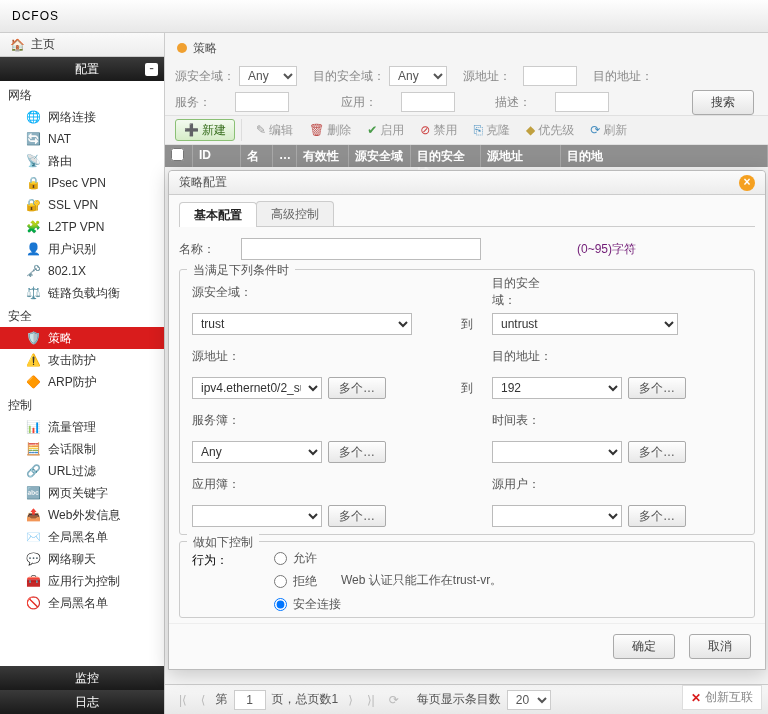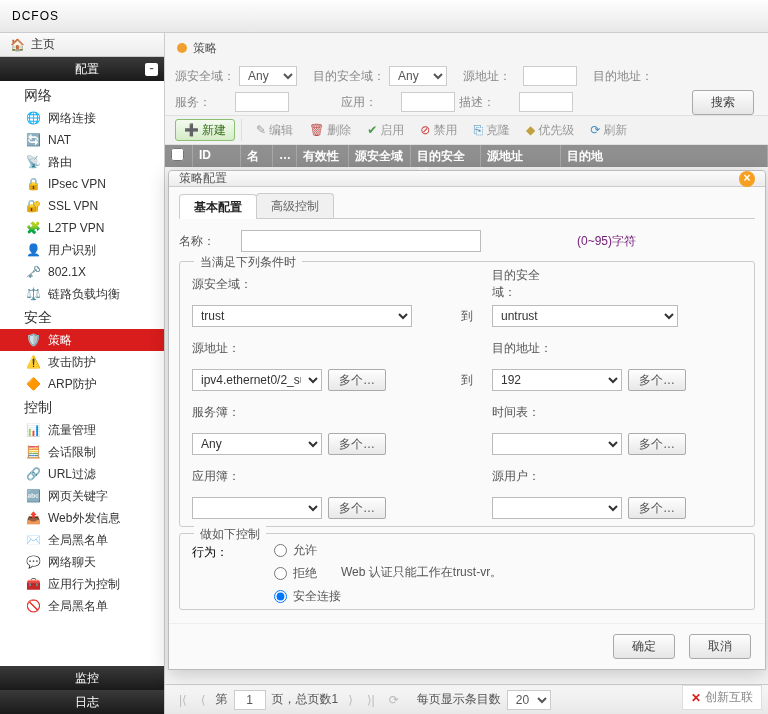--- a/index.html
+++ b/index.html
@@ -5,21 +5,21 @@
 * { box-sizing: border-box; margin: 0; padding: 0; font-family: "Microsoft YaHei", Arial, sans-serif; font-size: 12px; }
 body { background: #f0f0f0; width: 768px; height: 714px; overflow: hidden; position: relative; }
 .topbar { height: 33px; background: linear-gradient(#fefefe, #e8e8e8); border-bottom: 1px solid #ccc; display: flex; align-items: center; padding: 0 12px; font-size: 18px; font-weight: normal; font-family: Arial; letter-spacing: 1px; }
 .main { display: flex; height: calc(100% - 33px); }
 .sidebar { width: 165px; background: #fff; border-right: 1px solid #ccc; display: flex; flex-direction: column; }
 .nav-item { height: 24px; display: flex; align-items: center; padding-left: 10px; cursor: pointer; gap: 6px; font-size: 13px; color: #fff; }
 .nav-home { background: linear-gradient(#fafafa, #ededed); color: #333; border-bottom: 1px solid #ccc; }
 .nav-dark { background: linear-gradient(#3a3a3a, #1a1a1a); justify-content: center; position: relative; }
 .nav-dark .collapse { position: absolute; right: 6px; width: 13px; height: 13px; background: #fff; border-radius: 2px; color: #555; text-align: center; line-height: 11px; font-size: 14px; }
 .tree { flex: 1; overflow: auto; background: #fff; padding: 2px 0; }
-.tree-group { padding: 4px 24px 2px; font-size: 14px; color: #333; }
+.tree-group { padding: 4px 8px 2px; font-size: 12px; color: #333; }
 .tree-item { display: flex; align-items: center; height: 22px; padding-left: 26px; gap: 6px; cursor: pointer; color: #333; }
 .tree-item.active { background: #d91c1c; color: #fff; }
 .tree-item .ico { width: 16px; height: 16px; display: inline-flex; align-items: center; justify-content: center; font-size: 12px; }
 .content { flex: 1; position: relative; background: #f5f5f5; }
 .content-hdr { height: 30px; display: flex; align-items: center; gap: 6px; padding-left: 12px; color: #555; }
 .dot-orange { width: 10px; height: 10px; border-radius: 50%; background: #f0a030; }
 .filter-row { display: flex; gap: 4px; align-items: center; padding: 2px 10px; color: #888; height: 26px; }
 .filter-row label { color: #888; min-width: 56px; }
 .sel, .inp { border: 1px solid #ccc; background: #fff; height: 20px; padding: 0 4px; color: #555; }
 .sel { width: 58px; }
@@ -33,32 +33,32 @@
 .thead .id { width: 48px; }
 .thead .nm { width: 32px; }
 .thead .dd { width: 24px; }
 .thead .yx { width: 52px; }
 .thead .src { width: 62px; }
 .thead .dst { width: 70px; }
 .thead .addr { width: 80px; }
 .thead .daddr { flex:1; }
 
 .dialog { position: absolute; left: 168px; top: 170px; right: 2px; height: 500px; background: #fafafa; border: 1px solid #bbb; box-shadow: 0 4px 20px rgba(0,0,0,0.2); border-radius: 4px 4px 0 0; display:flex; flex-direction:column; }
-.dlg-title { height: 16px; background: linear-gradient(#fbfbfb,#ececec); border-bottom:1px solid #ccc; display:flex; align-items:center; padding: 0 10px; color:#555; border-radius: 4px 4px 0 0; }
+.dlg-title { height: 24px; background: linear-gradient(#fbfbfb,#ececec); border-bottom:1px solid #ccc; display:flex; align-items:center; padding: 0 10px; color:#555; border-radius: 4px 4px 0 0; }
 .dlg-close { margin-left:auto; width:16px; height:16px; background:#f5a020; border-radius:50%; color:#fff; text-align:center; line-height:14px; cursor:pointer; font-weight:bold; }
 .dlg-body { padding: 6px 10px; flex:1; overflow:auto; }
 .tabs { display:flex; border-bottom:1px solid #ccc; margin-bottom: 8px; }
 .tab { padding: 4px 14px 3px; border:1px solid #ccc; border-bottom:none; background:#f0f0f0; color:#666; cursor:pointer; border-radius: 4px 4px 0 0; margin-right:-1px; }
 .tab.active { background:#fff; color:#222; font-weight:bold; position:relative; top:1px; }
 .form-row { display:flex; align-items:center; height: 28px; }
 .form-row .lbl { width: 62px; color:#555; }
 .form-row input[type=text] { border:1px solid #bbb; height:22px; padding:0 4px; width:240px; background:#fff; }
 .hint { color:#701a75; margin-left: 96px; }
 .fieldset { border:1px solid #ccc; border-radius:3px; padding: 8px 12px 4px; margin: 6px 0; position:relative; }
-.fieldset > .legend { position:absolute; top:-8px; left:14px; background:#fafafa; padding:0 6px; color:#555; }
+.fieldset > .legend { position:absolute; top:-8px; left:7px; background:#fafafa; padding:0 6px; color:#555; }
 .cond-grid { display:grid; grid-template-columns: 1fr 30px 1fr; gap: 4px 10px; }
 .cond-cell { display:flex; align-items:center; gap:6px; height: 28px; }
 .cond-cell .lbl { width: 62px; color:#555; }
 .combo { border:1px solid #bbb; background:#fff; height:22px; width: 130px; padding: 0 4px; color:#333; }
 .btn-multi { border:1px solid #aaa; background:linear-gradient(#fefefe,#e8e8e8); height:22px; padding:0 10px; cursor:pointer; border-radius:2px; color:#555; }
 .to-col { display:flex; align-items:center; justify-content:center; color:#555; }
 .radio-col { display:flex; flex-direction:column; gap:6px; margin-left: 20px; }
 .radio-row { display:flex; align-items:center; gap:6px; color:#555; }
 .vpn-row { display:flex; align-items:center; gap:14px; margin-left: 90px; }
 .dlg-foot { padding: 10px 14px; display:flex; justify-content:flex-end; gap:14px; border-top: 1px solid #eee; }
@@ -197,21 +197,21 @@
       <select class="sel"><option>Any</option></select>
       <label style="margin-left:12px">源地址：</label>
       <input class="inp" style="">
       <label style="margin-left:12px">目的地址：</label>
     </div>
     <div class="filter-row">
       <label>服务：</label>
       <input class="inp" style="">
       <label style="margin-left:48px">应用：</label>
       <input class="inp" style="">
-      <label style="">描述：</label>
+      <label style="margin-left:36px">描述：</label>
       <input class="inp" style="">
       <button class="btn" style="margin-left:auto;margin-right:4px">搜索</button>
     </div>
 
     <div class="toolbar">
       <div class="tbtn green">
           <span>➕</span>
           <span>新建</span>
         </div>
       <div style="width:1px;height:22px;background:#ddd;margin:0 6px"></div>

